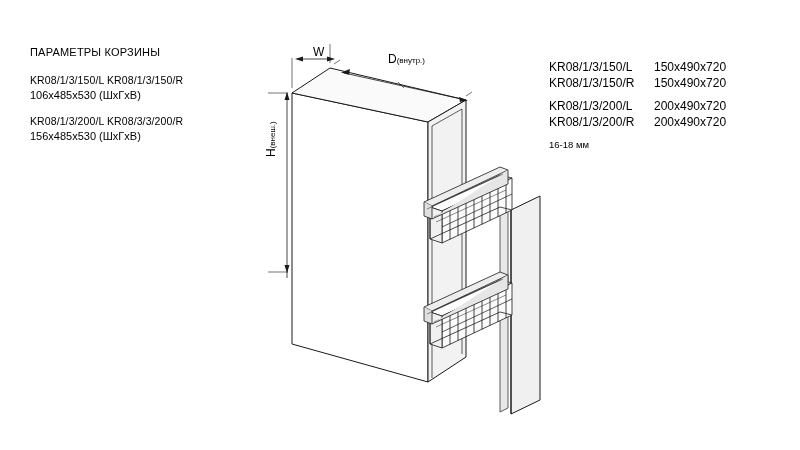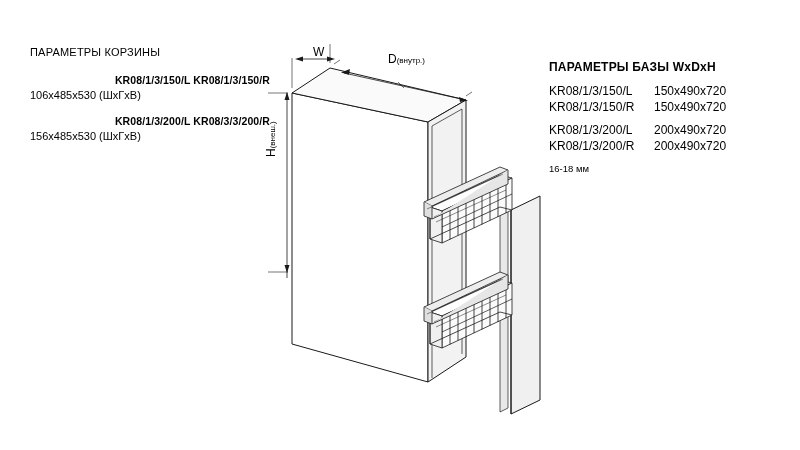--- a/index.html
+++ b/index.html
@@ -28,24 +28,23 @@
     font-size: 11px;
     font-weight: normal;
     letter-spacing: 0.2px;
     margin-bottom: 16px;
   }
   .spec-group {
     margin-bottom: 14px;
   }
   .spec-codes {
     font-size: 10.5px;
-    font-weight: bold;
+    font-weight: normal;
     letter-spacing: 0.1px;
     white-space: nowrap;
-    text-align: right;
   }
   .spec-dims {
     font-size: 11px;
     margin-top: 3px;
   }
 
   
   .panel-right {
     position: absolute;
     left: 549px;
@@ -230,21 +229,20 @@
       <div class="spec-dims">106x485x530  (ШхГхВ)</div>
     </div>
 
     <div class="spec-group">
       <div class="spec-codes">KR08/1/3/200/L  KR08/3/3/200/R</div>
       <div class="spec-dims">156x485x530  (ШхГхВ)</div>
     </div>
   </div>
 
   <div class="panel-right">
-    <div class="title">ПАРАМЕТРЫ БАЗЫ WxDxH</div>
 
     <div class="base-row">
       <span class="code">KR08/1/3/150/L</span><span class="dim">150x490x720</span>
     </div>
     <div class="base-row">
       <span class="code">KR08/1/3/150/R</span><span class="dim">150x490x720</span>
     </div>
     <div class="base-gap"></div>
     <div class="base-row">
       <span class="code">KR08/1/3/200/L</span><span class="dim">200x490x720</span>

